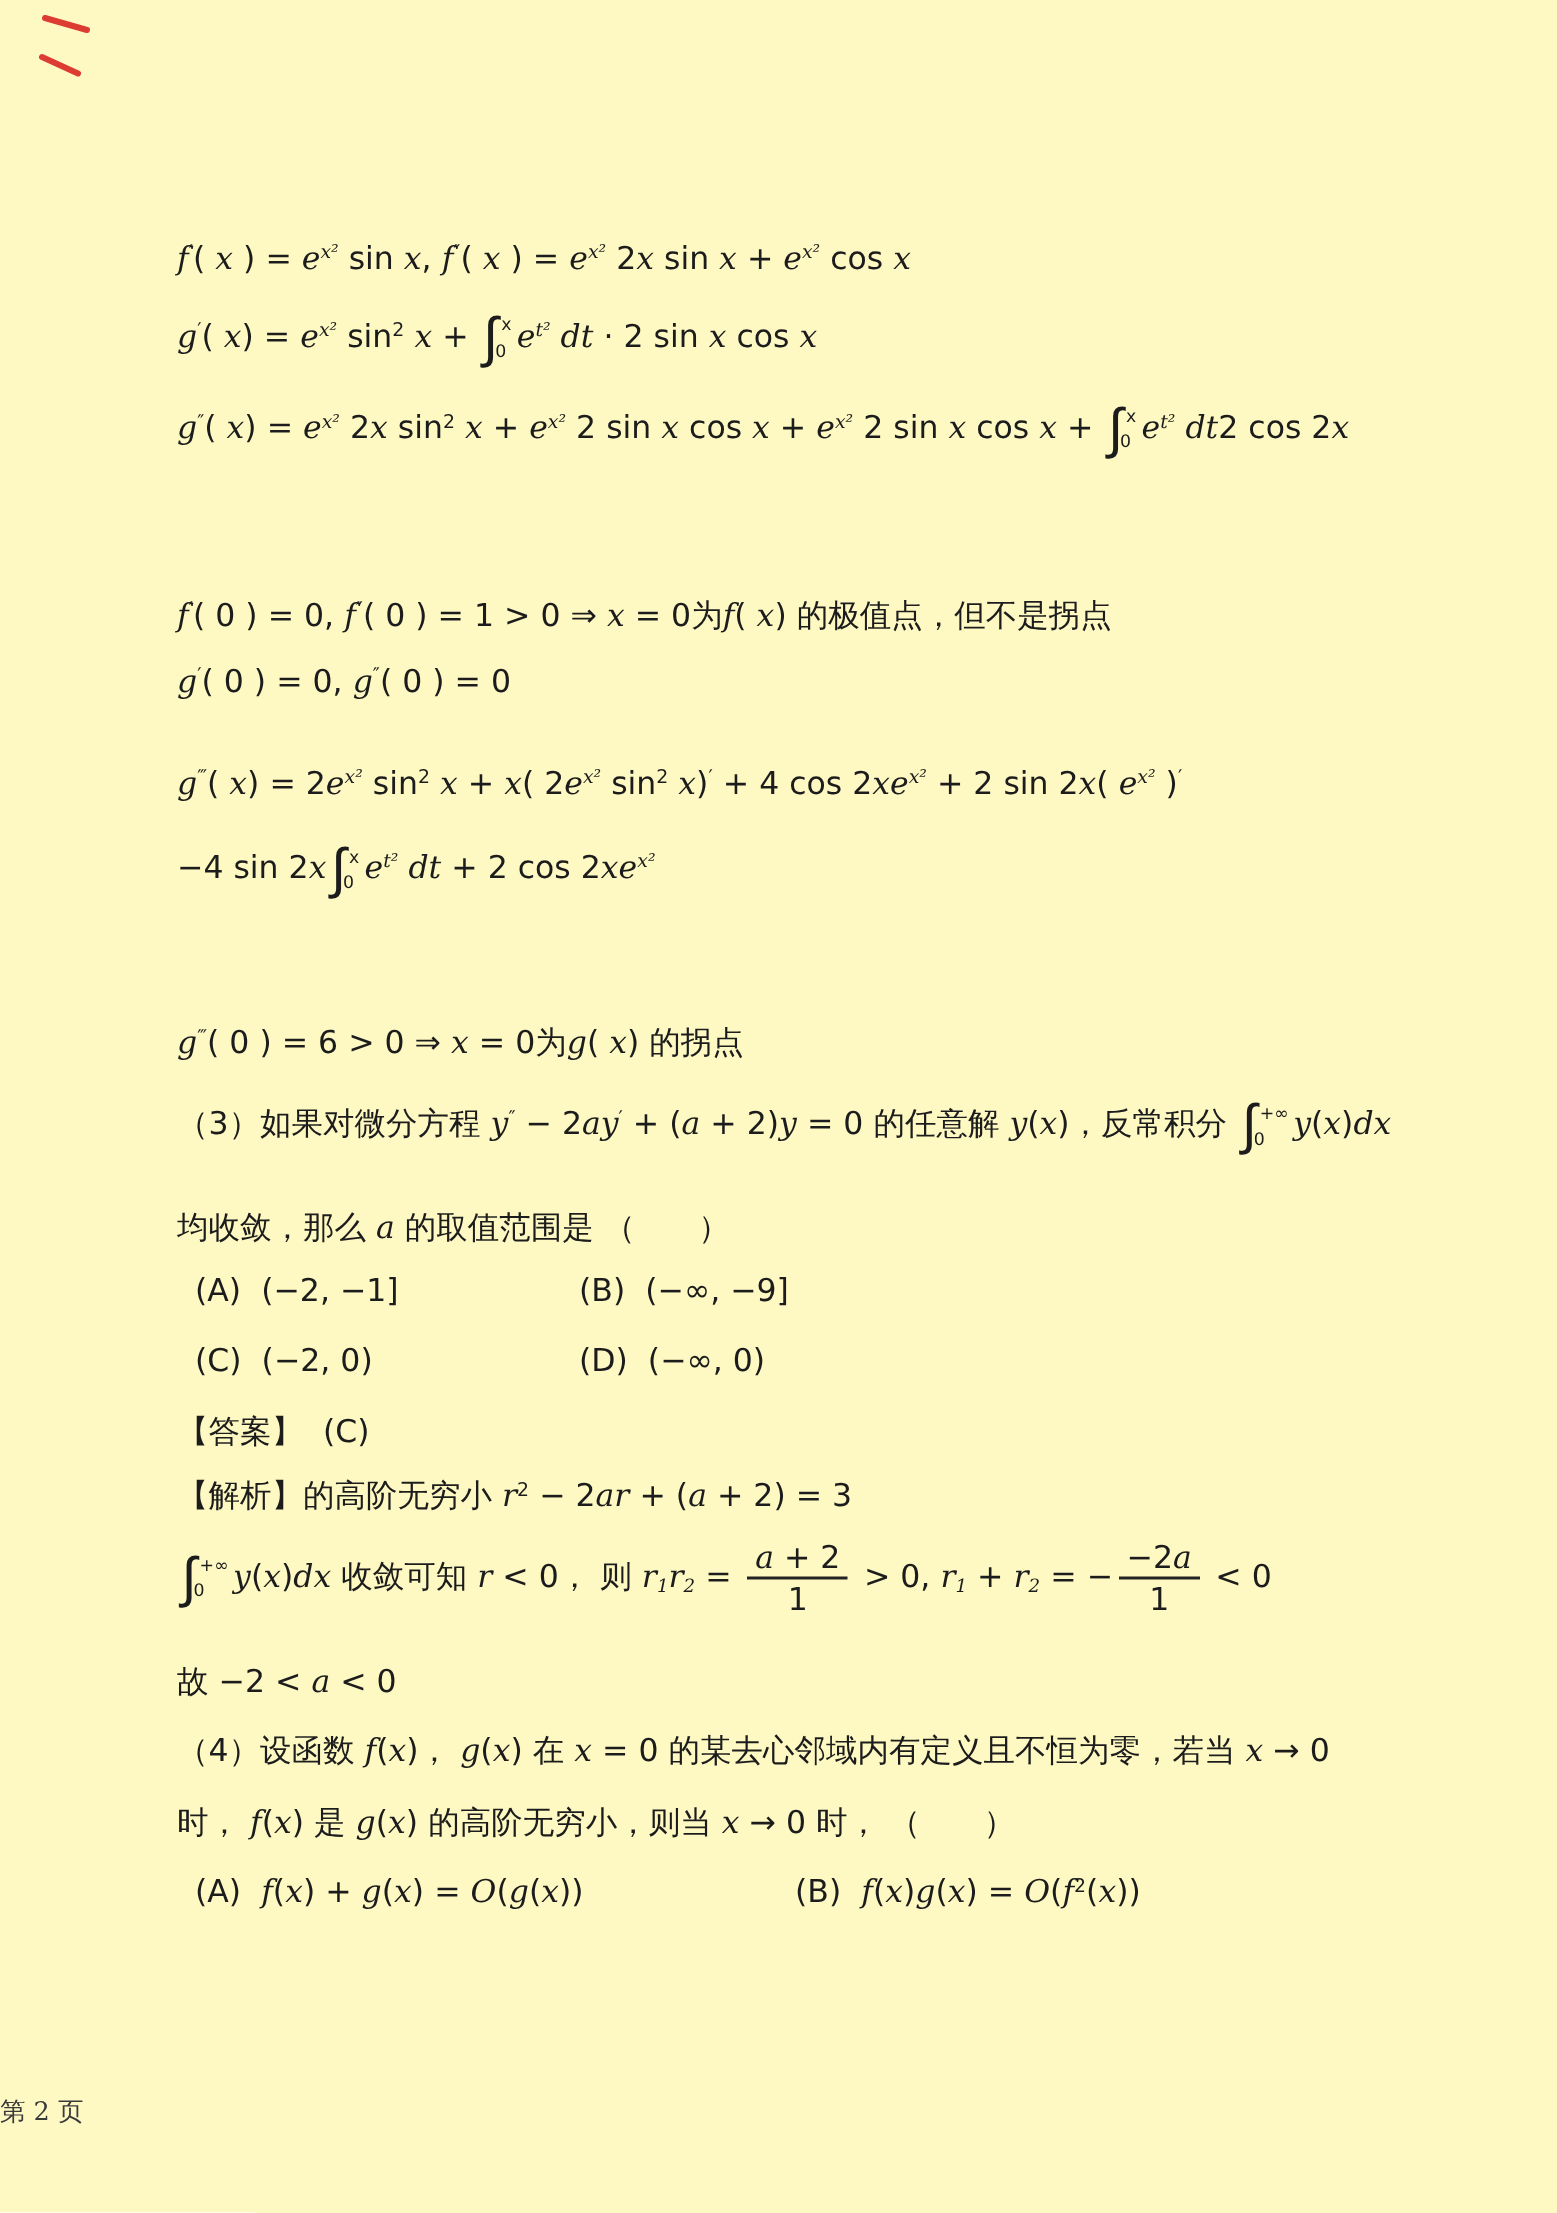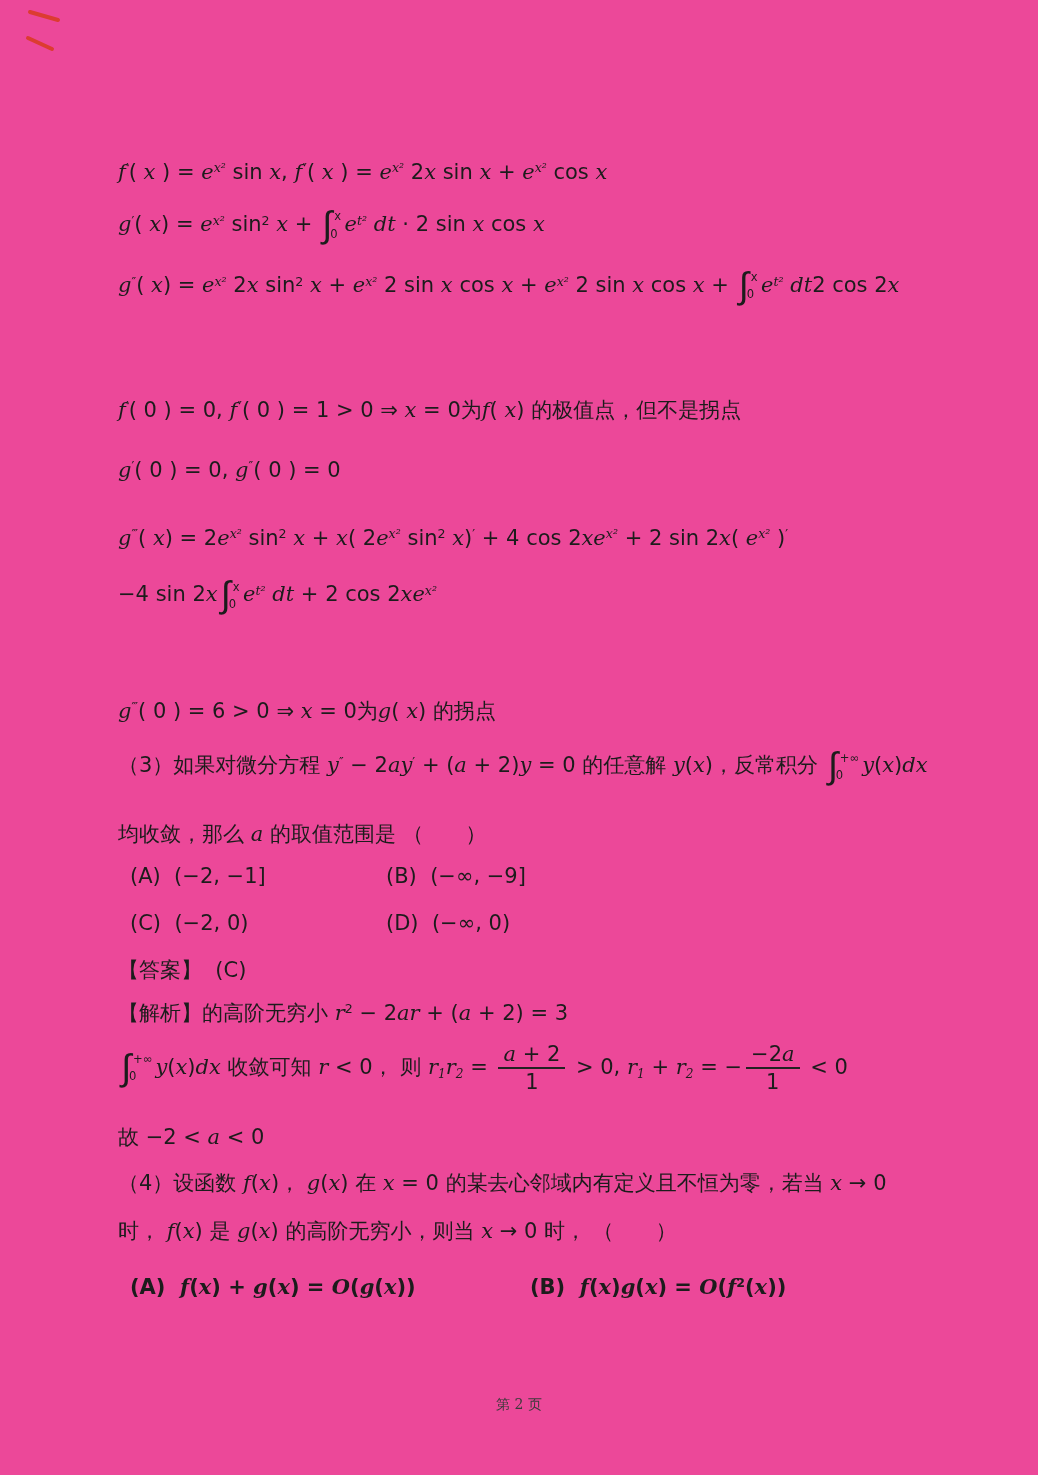--- a/index.html
+++ b/index.html
@@ -1,16 +1,16 @@
 <!DOCTYPE html>
 <html><head>
 <meta charset="utf-8">
 <style>
   html,body{margin:0;padding:0;background:#ffffff;}
-  .page{position:relative;width:1038px;height:1475px;background:#ec4899;overflow:hidden;
+  .page{position:relative;width:1038px;height:1475px;background:#fef9c3;overflow:hidden;
         font-family:"DejaVu Sans",sans-serif;color:#1c1c1c;}
   .annot{position:absolute;left:18px;top:2px;}
   .line{padding-left:118px;padding-right:80px;font-size:21px;line-height:1.34;white-space:pre-wrap;}
   .t-n{font-family:"DejaVu Sans",sans-serif;}
   .t-i{font-family:"DejaVu Serif",serif;font-style:italic;}
   .t-c{font-family:"DejaVu Sans",sans-serif;font-weight:500;}
   .t-sup{font-size:0.6em;vertical-align:0.55em;font-family:"DejaVu Sans",sans-serif;}
   .t-si{font-size:0.6em;vertical-align:0.55em;font-family:"DejaVu Serif",serif;font-style:italic;}
   .t-sb{font-size:0.58em;vertical-align:-0.28em;font-family:"DejaVu Serif",serif;font-style:italic;}
   .int{display:inline-flex;align-items:center;margin:0 3px;vertical-align:middle;}
@@ -18,28 +18,28 @@
   .int-l{display:inline-flex;flex-direction:column;font-size:0.55em;line-height:1.15;margin-left:2px;}
   .int-t{transform:translateY(-2px);}
   .int-b{transform:translateX(-4px) translateY(2px);}
   .frac{display:inline-flex;flex-direction:column;vertical-align:middle;text-align:center;margin:0 4px;}
   .fr-n{border-bottom:2px solid #222;padding:0 5px;line-height:1.25;}
   .fr-d{padding:0 5px;line-height:1.25;}
   .opts{display:flex;padding-left:130px;}
   .opts .optA{display:inline-block;width:256px;}
   .opts .optAw{display:inline-block;width:400px;}
   .l1{padding-top:158px;} .l2{margin-top:22px;} .l3{margin-top:26px;}
-  .l4{margin-top:92px;} .l5{margin-top:32px;} .l6{margin-top:40px;}
+  .l4{margin-top:92px;} .l5{margin-top:16px;} .l6{margin-top:40px;}
   .l7{margin-top:26px;} .l8{margin-top:84px;} .l9{margin-top:24px;}
   .l10{margin-top:36px;} .l11{margin-top:14px;} .l12{margin-top:18px;}
   .l13{margin-top:19px;} .l14{margin-top:15px;} .l15{margin-top:14px;}
   .l16{margin-top:28px;} .l17{margin-top:17px;} .l18{margin-top:20px;}
-  .l19{margin-top:28px;font-weight:bold;}
-  .footer{position:absolute;top:1396px;left:0;width:100%;text-align:center;
-          font-family:"DejaVu Serif",serif;font-size:14px;color:#3a3a3a;}
+  .l19{margin-top:18px;}
+  .footer{position:absolute;top:1396px;left:0;width:100%;
+          font-family:"DejaVu Serif",serif;font-size:17px;color:#3a3a3a;}
 </style>
 </head>
 <body>
 
 <div class="page">
   <svg class="annot" width="64" height="58" viewBox="0 0 64 58">
     <path d="M12 10 L40 18" stroke="#dc3c31" stroke-width="4" stroke-linecap="round" fill="none"></path>
     <path d="M10 36 L34 47" stroke="#dc3c31" stroke-width="4" stroke-linecap="round" fill="none"></path>
   </svg>
 

